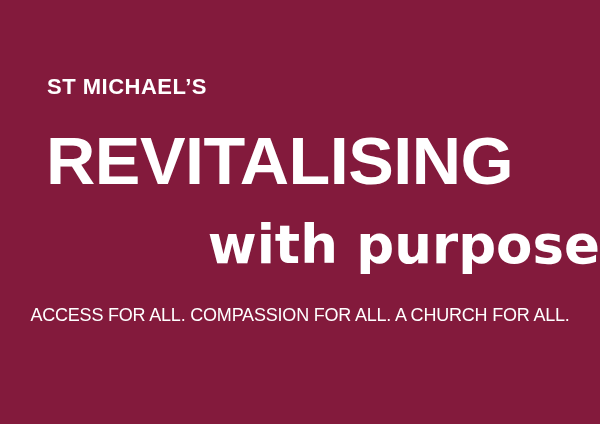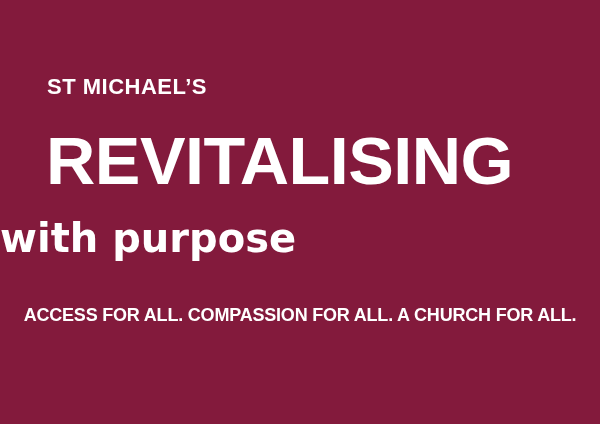--- a/index.html
+++ b/index.html
@@ -65,41 +65,41 @@
     transform: scaleX(1.02);
     transform-origin: left center;
   }
 
   
   .subtitle {
     position: absolute;
     left: 0;
     top: 218px;
     width: 600px;
-    text-align: left;
+    text-align: right;
     color: #ffffff;
     font-family: "DejaVu Sans", "Liberation Sans", sans-serif;
-    font-size: 40px;
+    font-size: 53px;
     font-weight: 700;
     letter-spacing: 0px;
     line-height: 1.0;
     white-space: nowrap;
   }
 
   
   .tagline {
     position: absolute;
     left: 0;
     top: 306px;
     width: 600px;
     text-align: center;
     color: #ffffff;
     font-family: "Liberation Sans", "DejaVu Sans", sans-serif;
     font-size: 18px;
-    font-weight: 700;
+    font-weight: 400;
     letter-spacing: -0.2px;
     line-height: 1.0;
     white-space: nowrap;
     text-transform: uppercase;
   }
 </style>
 </head>
 <body>
 
 <div class="poster">

